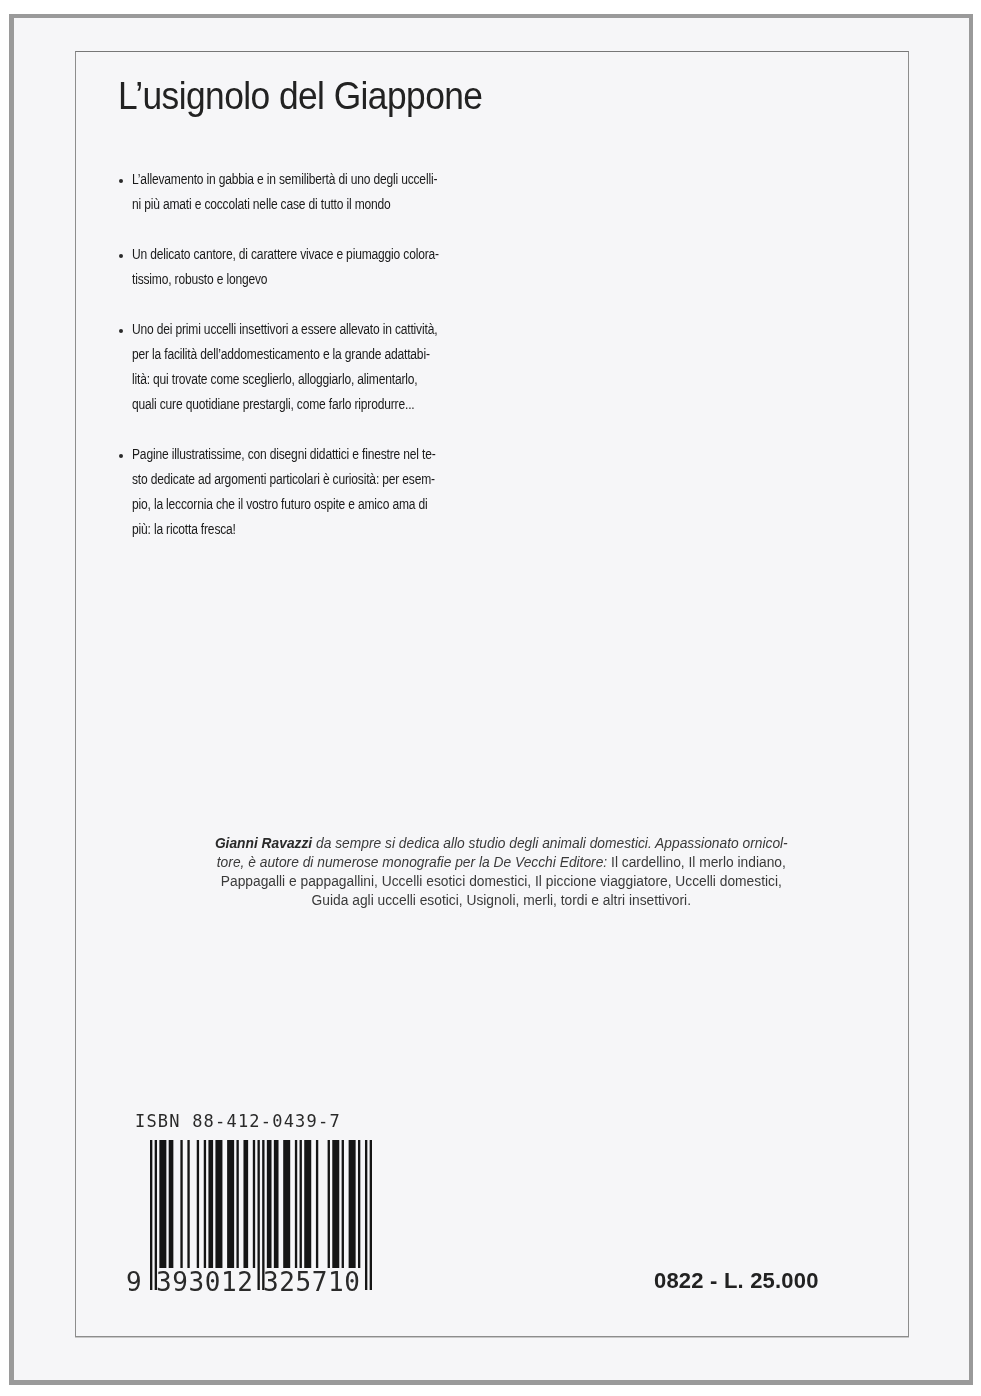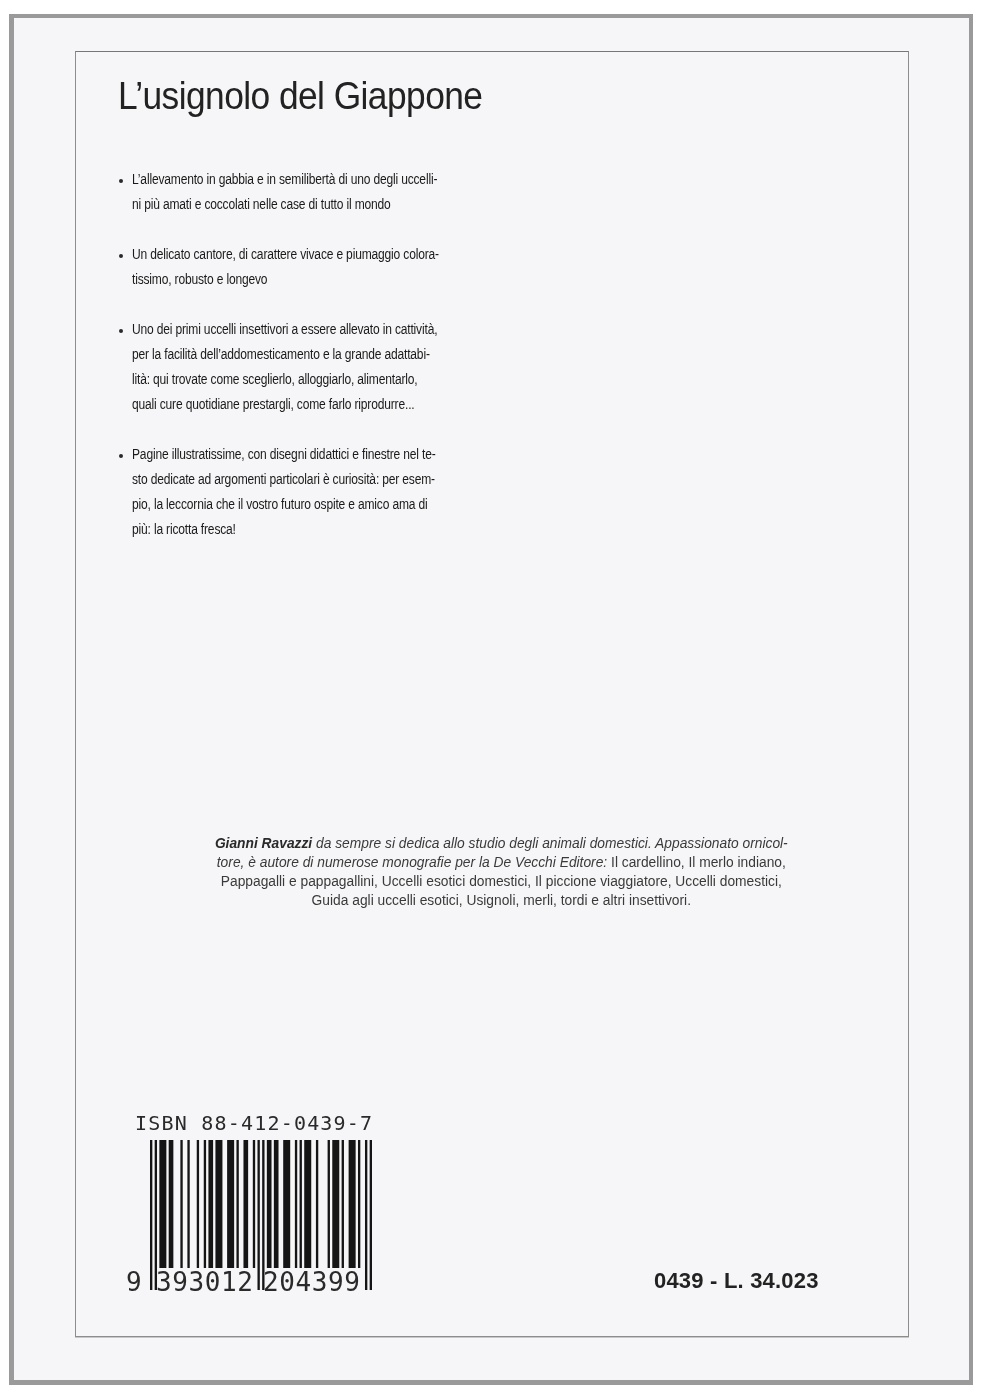--- a/index.html
+++ b/index.html
@@ -105,21 +105,21 @@
       font-weight: bold;
       font-style: italic;
       color: #2a2a2a;
     }
     .bio-italic { font-style: italic; }
     .isbn-text {
       position: absolute;
       left: 135px;
       top: 1111px;
       font-family: "DejaVu Sans Mono", monospace;
-      font-size: 20px;
+      font-size: 17px;
       letter-spacing: 1.2px;
       color: #2a2a2a;
       white-space: nowrap;
     }
     .barcode {
       position: absolute;
       left: 150px;
       top: 1140px;
       width: 222px;
       height: 160px;
@@ -225,15 +225,15 @@
       <rect x="191.62" y="0" width="2.34" height="128" fill="#151515"></rect>
       <rect x="198.63" y="0" width="7.01" height="128" fill="#151515"></rect>
       <rect x="207.98" y="0" width="2.34" height="128" fill="#151515"></rect>
       <rect x="214.99" y="0" width="2.34" height="150" fill="#151515"></rect>
       <rect x="219.66" y="0" width="2.34" height="150" fill="#151515"></rect>
     </svg>
   </div>
 
 <div class="ean-digits ean-first">9</div>
 <div class="ean-digits ean-left">393012</div>
-<div class="ean-digits ean-right">204399</div>
-
-<div class="price">0439 - L. 34.023</div>
+<div class="ean-digits ean-right">325710</div>
+
+<div class="price">0822 - L. 25.000</div>
 
 </body></html>

